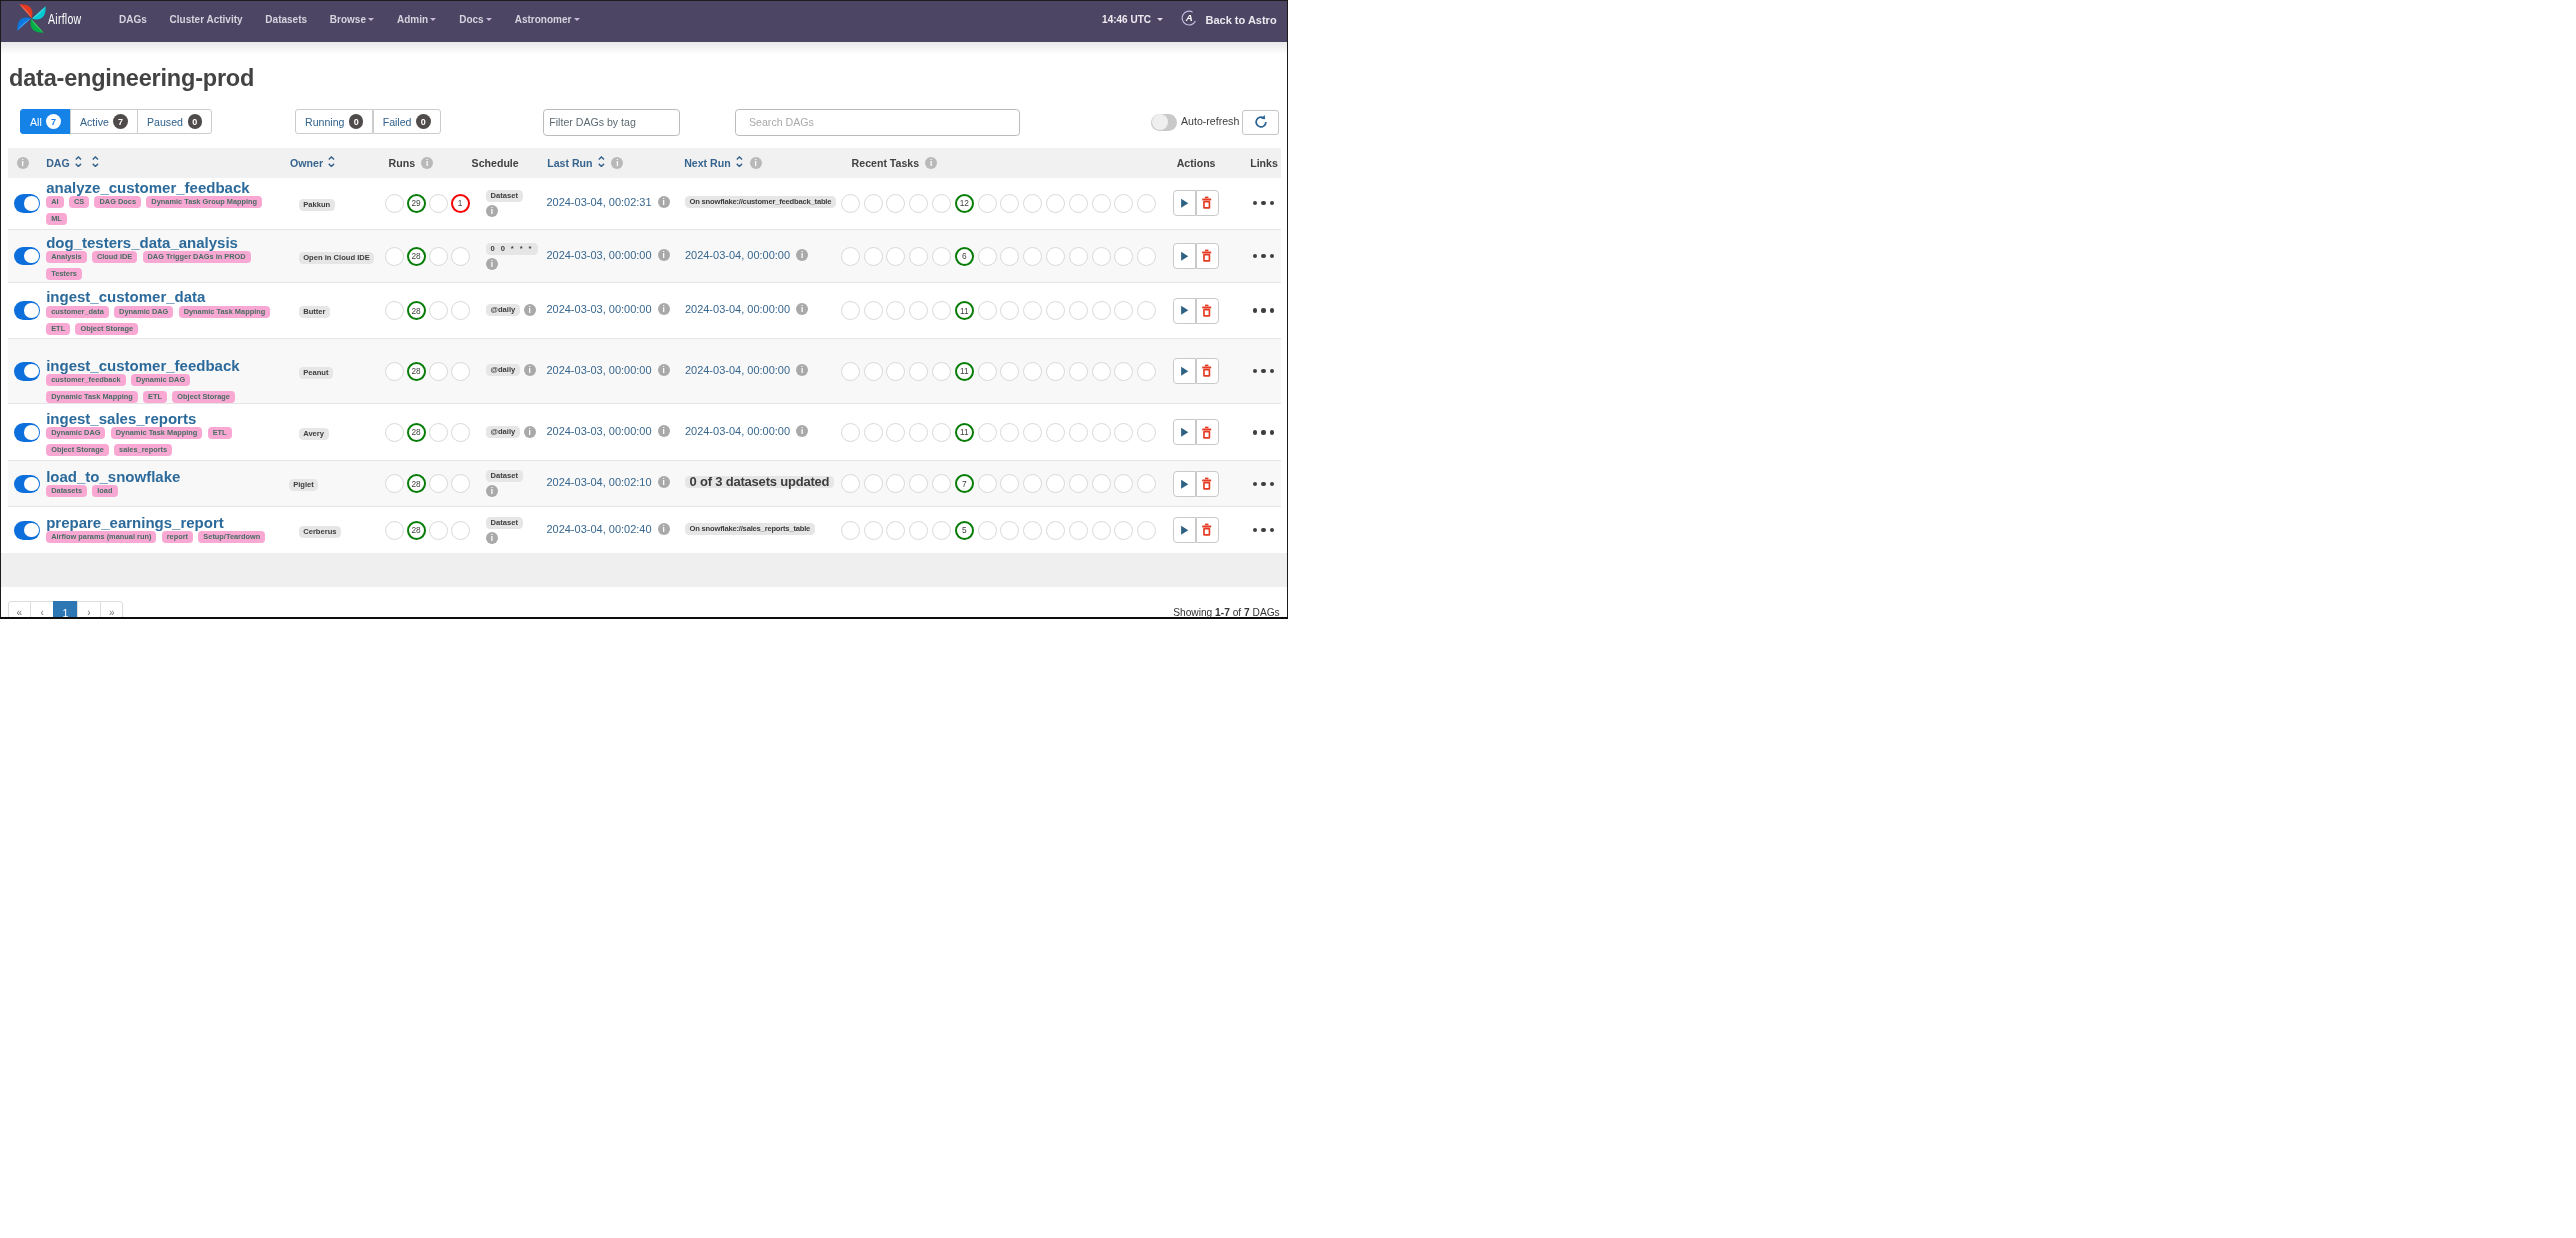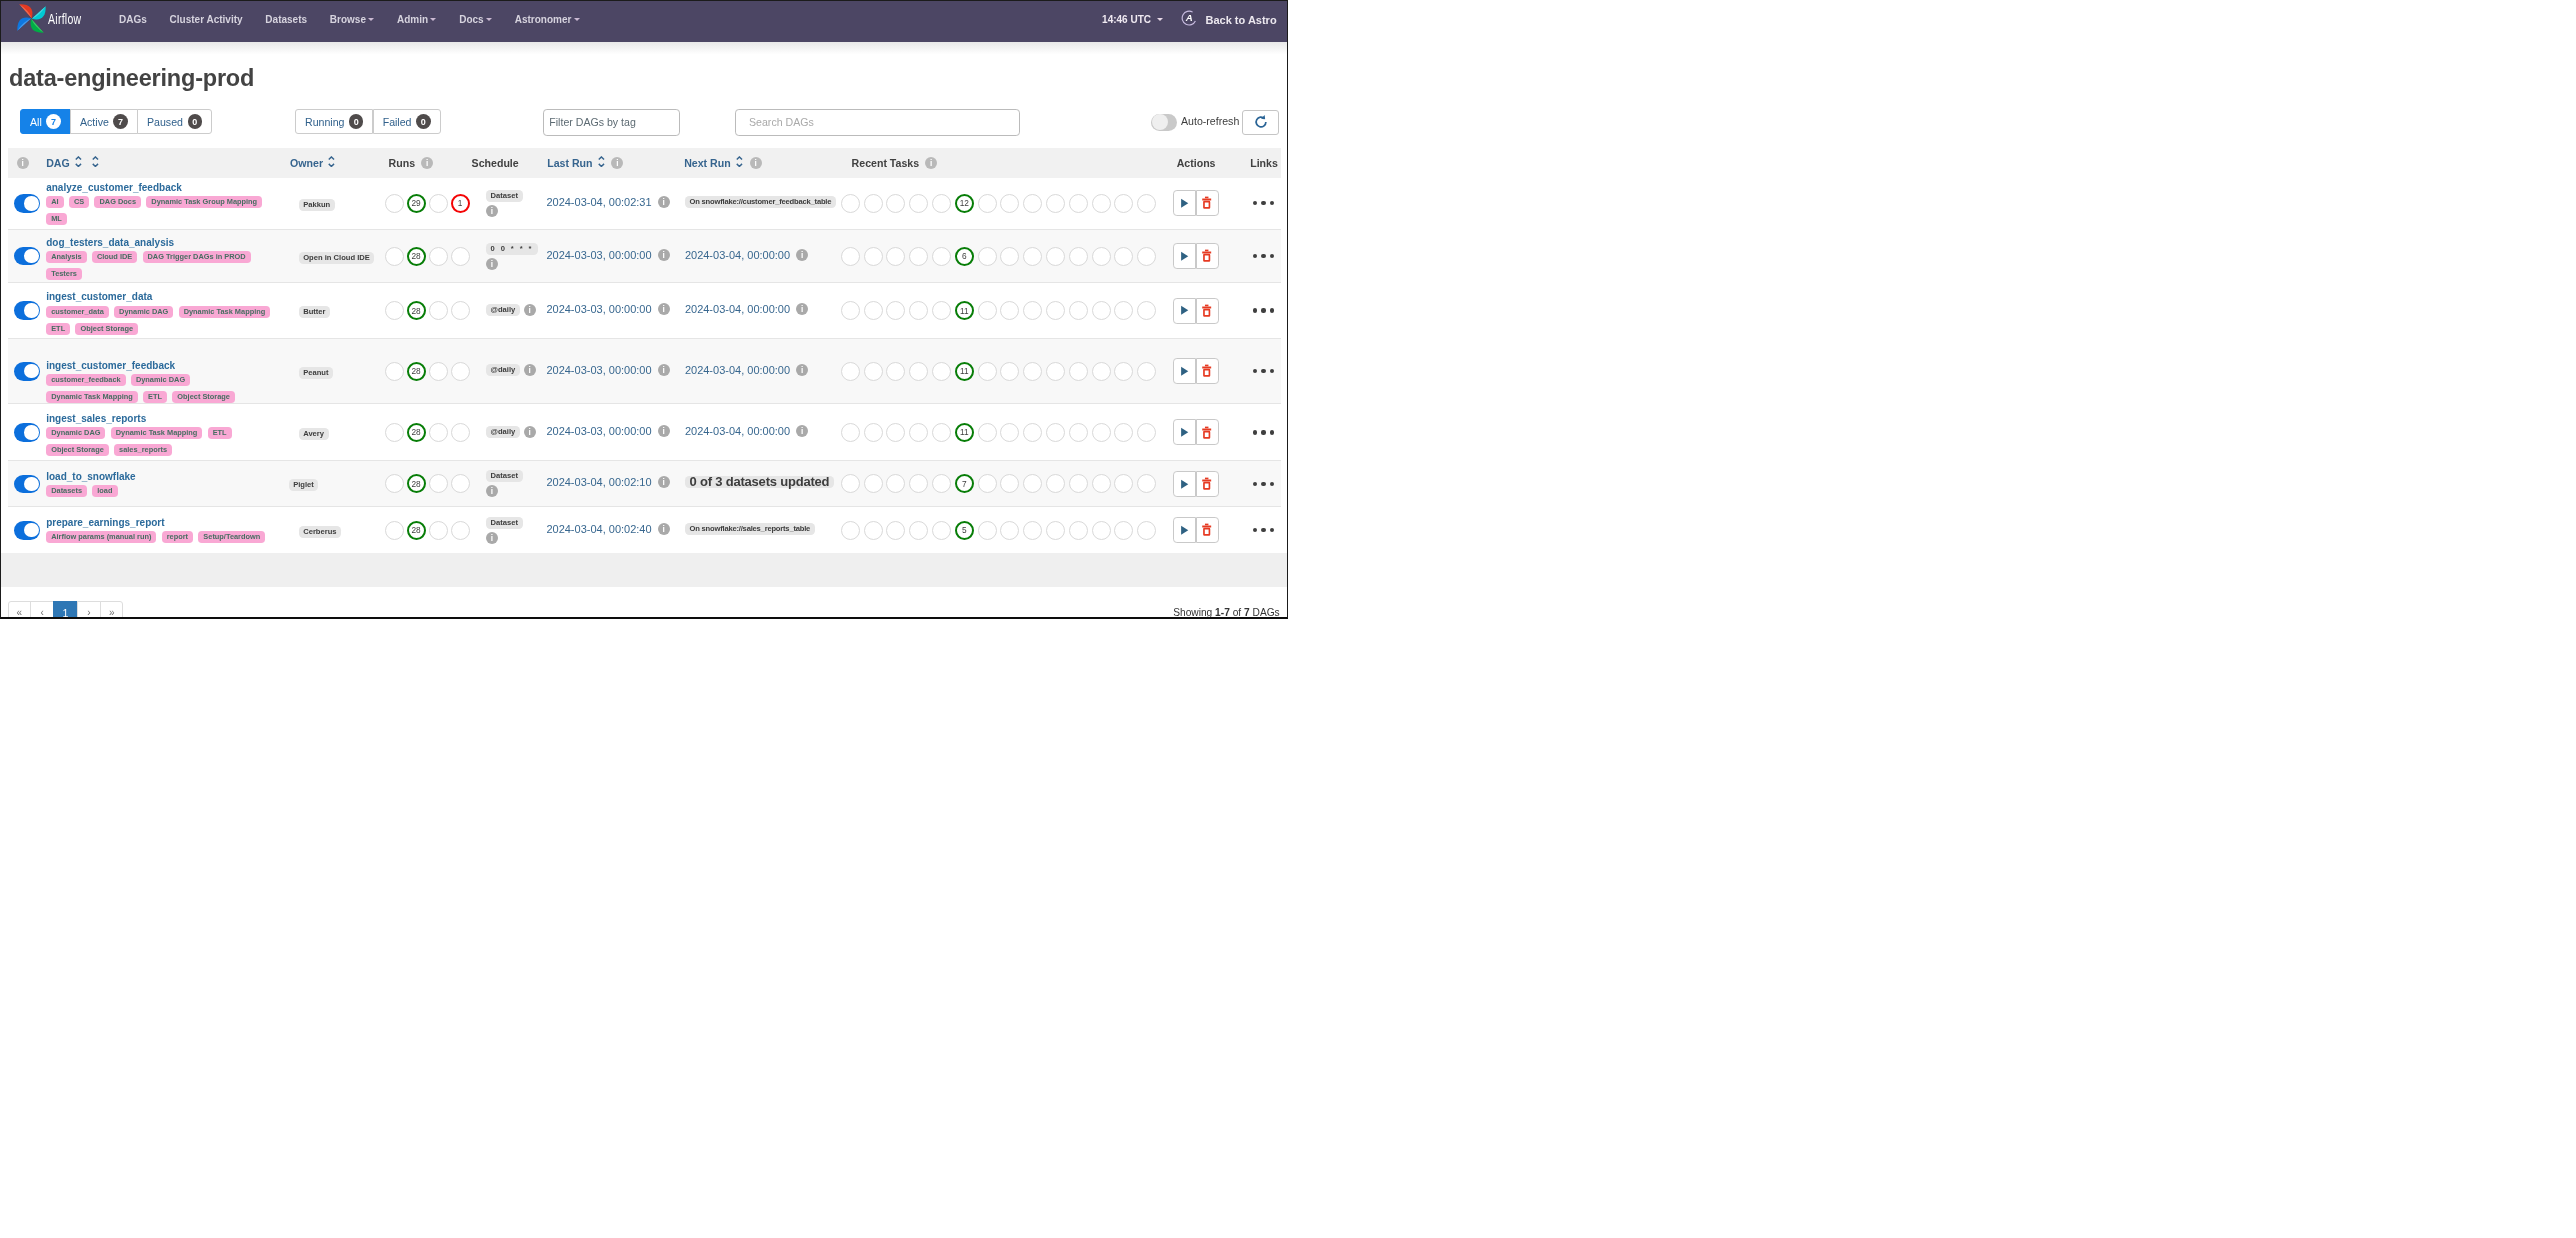--- a/index.html
+++ b/index.html
@@ -51,21 +51,21 @@
 .sorticon { display:inline-block; margin-left:5.3px; }
 .infoi { display:inline-block; width:12px; height:12px; border-radius:50%; background:#a9a9a9; color:#fff; font-size:8.3px; font-weight:bold; text-align:center; line-height:12px; flex:0 0 12px;}
 .infoi::before { content:"i"; }
 .infoi.hdr { background:#b9b9b9; }
 tbody tr { border-top:0.8px solid #e5e5e5; }
 tbody tr:first-child { border-top:none; }
 tbody tr:nth-child(even) { background:#f8f8f8; }
 tbody td { height:100%; }
 .toggle { width:26px; height:18.6px; border-radius:9.5px; background:#0c6fdc; position:relative; margin-left:6.8px; }
 .toggle::after { content:""; position:absolute; right:1.9px; top:2.1px; width:14.4px; height:14.4px; background:#fff; border-radius:50%; }
-.dagname { font-size:10px; font-weight:bold; color:#2b6a9b; line-height:11.4px; margin-bottom:3px; }
+.dagname { font-size:15px; font-weight:bold; color:#2b6a9b; line-height:11.4px; margin-bottom:3px; }
 .tags { display:flex; flex-wrap:wrap; gap:5px 5.3px; max-width:229px; }
 .tag { background:#f9a8d4; color:#486d62; font-size:7.4px; font-weight:bold; padding:0 5px; height:12px; line-height:12.5px; border-radius:3.8px; white-space:nowrap; }
 .obadge { display:inline-block; background:#e6e6e6; color:#3d3d3d; font-size:7.6px; font-weight:bold; padding:0 4.6px; height:12px; line-height:12.5px; border-radius:4.2px; white-space:nowrap; }
 table.dags td.dcell { padding-left:4.6px; }
 .runs { display:flex; gap:3px; align-items:center; padding-left:35px; }
 .circ { width:19px; height:19px; border-radius:50%; border:1.1px solid #d9d9d9; background:#fff; flex:0 0 19px; display:flex; align-items:center; justify-content:center; font-size:8.3px; color:#3f3f3f; }
 .circ.g { border:2px solid #077d07; }
 .circ.r { border:2px solid #f40405; }
 .sched { text-align:left; padding-left:11.4px !important; }
 .schedwrap { display:inline-flex; flex-direction:column; align-items:flex-start; position:relative; top:-1.5px; }

